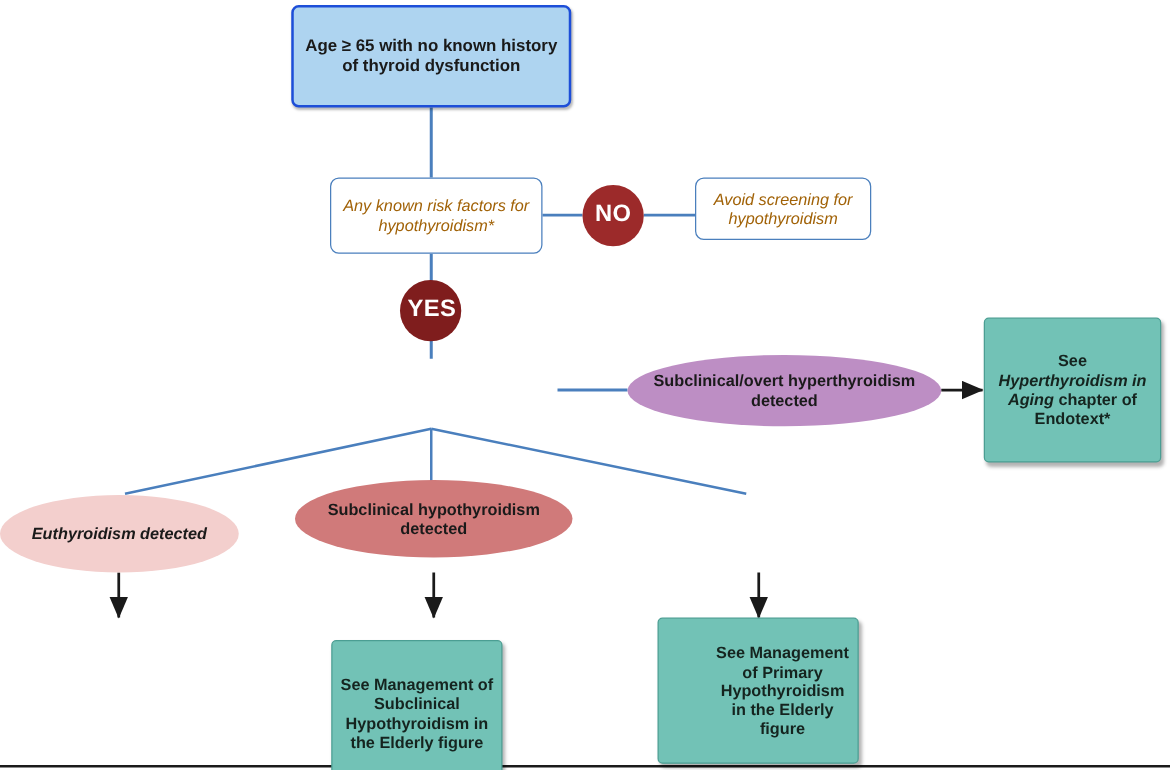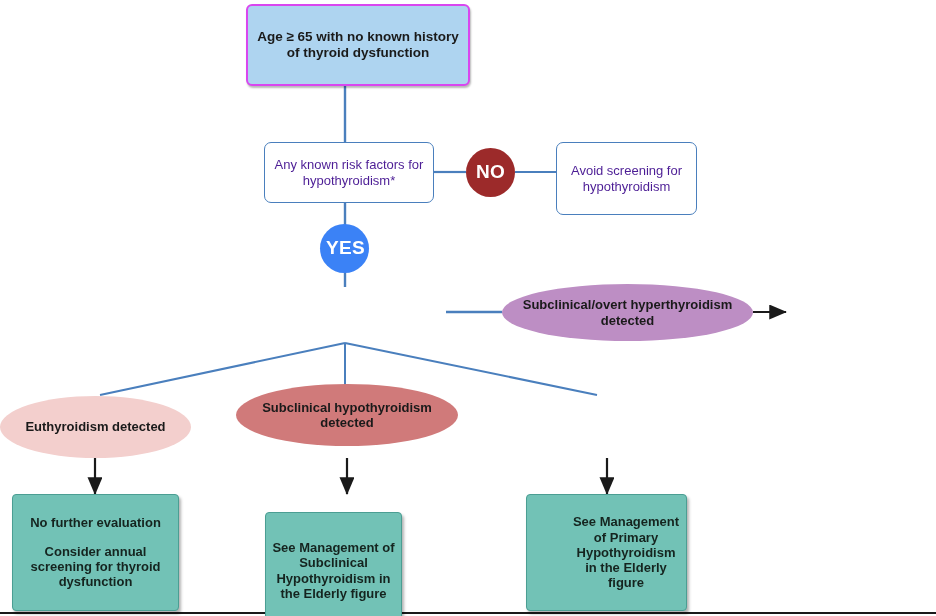--- a/index.html
+++ b/index.html
@@ -37,37 +37,37 @@
   }
   .node .txt {
     width: 100%;
     padding: 0 6px;
     box-sizing: border-box;
   }
 
   
   .box-blue-fill {
     background: #aed4f0;
-    border: 2px solid #d946ef;
+    border: 2px solid #1d4ed8;
     border-radius: 6px;
     color: #1a1a1a;
     font-weight: bold;
     font-size: 13.5px;
     box-shadow: 1px 2px 2px rgba(0,0,0,0.28);
-    margin-left: 13px;
   }
 
   
   .box-white {
     background: #ffffff;
     border: 1.6px solid #4a7fbd;
     border-radius: 7px;
-    color: #4c1d95;
+    color: #a16207;
     font-weight: normal;
     font-size: 13px;
+    font-style: italic;
   }
 
   
   .box-teal {
     background: #72c2b6;
     border: 1.6px solid #4b9e93;
     border-radius: 4px;
     color: #15241f;
     font-weight: bold;
     font-size: 13px;
@@ -76,32 +76,32 @@
 
   
   .circle {
     border-radius: 50%;
     color: #ffffff;
     font-weight: bold;
     font-size: 19px;
     letter-spacing: 0.3px;
   }
   .circle-no  { background: #9c2a2a; }
-  .circle-yes { background: #3b82f6; }
+  .circle-yes { background: #7f1d1d; }
 
   
   .ellipse {
     border-radius: 50%;
     color: #1a1a1a;
     font-weight: bold;
     font-size: 13px;
     justify-content: flex-end;
   }
   .ell-purple { background: #bd8ec4; }
-  .ell-pink   { background: #f3cfcd; }
+  .ell-pink   { background: #f3cfcd; font-style: italic; }
   .ell-rose   { background: #d07a7a; }
   .ell-red    { background: #bf4b4b; }
 
   .italic { font-style: italic; }
   .spacer { display: block; height: 13px; }
 </style>
 </head>
 <body>
 
 <div id="canvas">
@@ -143,50 +143,50 @@
   </div>
 
   <div class="node box-white" style="left:264px; top:142px; width:170px; height:61px;">
     <span class="txt">Any known risk factors for hypothyroidism*</span>
   </div>
 
   <div class="node circle circle-no" style="left:466px; top:148px; width:49px; height:49px;">
     <span class="txt">NO</span>
   </div>
 
-  <div class="node box-white" style="left:556px; top:142px; width:141px; height:73px;">
+  <div class="node box-white" style="left:556px; top:142px; width:141px; height:50px;">
     <span class="txt">Avoid screening for hypothyroidism</span>
   </div>
 
   <div class="node circle circle-yes" style="left:320px; top:224px; width:49px; height:49px;">
     <span class="txt">YES</span>
   </div>
 
 
   <div class="node ellipse ell-purple" style="left:502px; top:284px; width:251px; height:57px;">
     <span class="txt">Subclinical/overt hyperthyroidism detected</span>
   </div>
 
+  <div class="node box-teal" style="left:787px; top:254px; width:142px; height:116px;">
+    <span class="txt">
+      <span>See</span><br>
+      <span class="italic">Hyperthyroidism in Aging</span><span> chapter of</span><br>
+      <span>Endotext*</span>
+    </span>
+  </div>
 
   <div class="node ellipse ell-pink" style="left:0px; top:396px; width:191px; height:62px;">
     <span class="txt">Euthyroidism detected</span>
   </div>
 
   <div class="node ellipse ell-rose" style="left:236px; top:384px; width:222px; height:62px;">
     <span class="txt">Subclinical hypothyroidism detected</span>
   </div>
 
 
-  <div class="node box-teal" style="left:12px; top:494px; width:167px; height:117px;">
-    <span class="txt">
-      <span>No further evaluation</span>
-      <span class="spacer"></span>
-      <span>Consider annual screening for thyroid dysfunction</span>
-    </span>
-  </div>
 
   <div class="node box-teal" style="left:265px; top:512px; width:137px; height:117px;">
     <span class="txt">See Management of Subclinical Hypothyroidism in the Elderly figure</span>
   </div>
 
   <div class="node box-teal" style="left:526px; top:494px; width:161px; height:117px;padding-left:39px;">
     <span class="txt">See Management of Primary Hypothyroidism in the Elderly figure</span>
   </div>
 
 </div>

